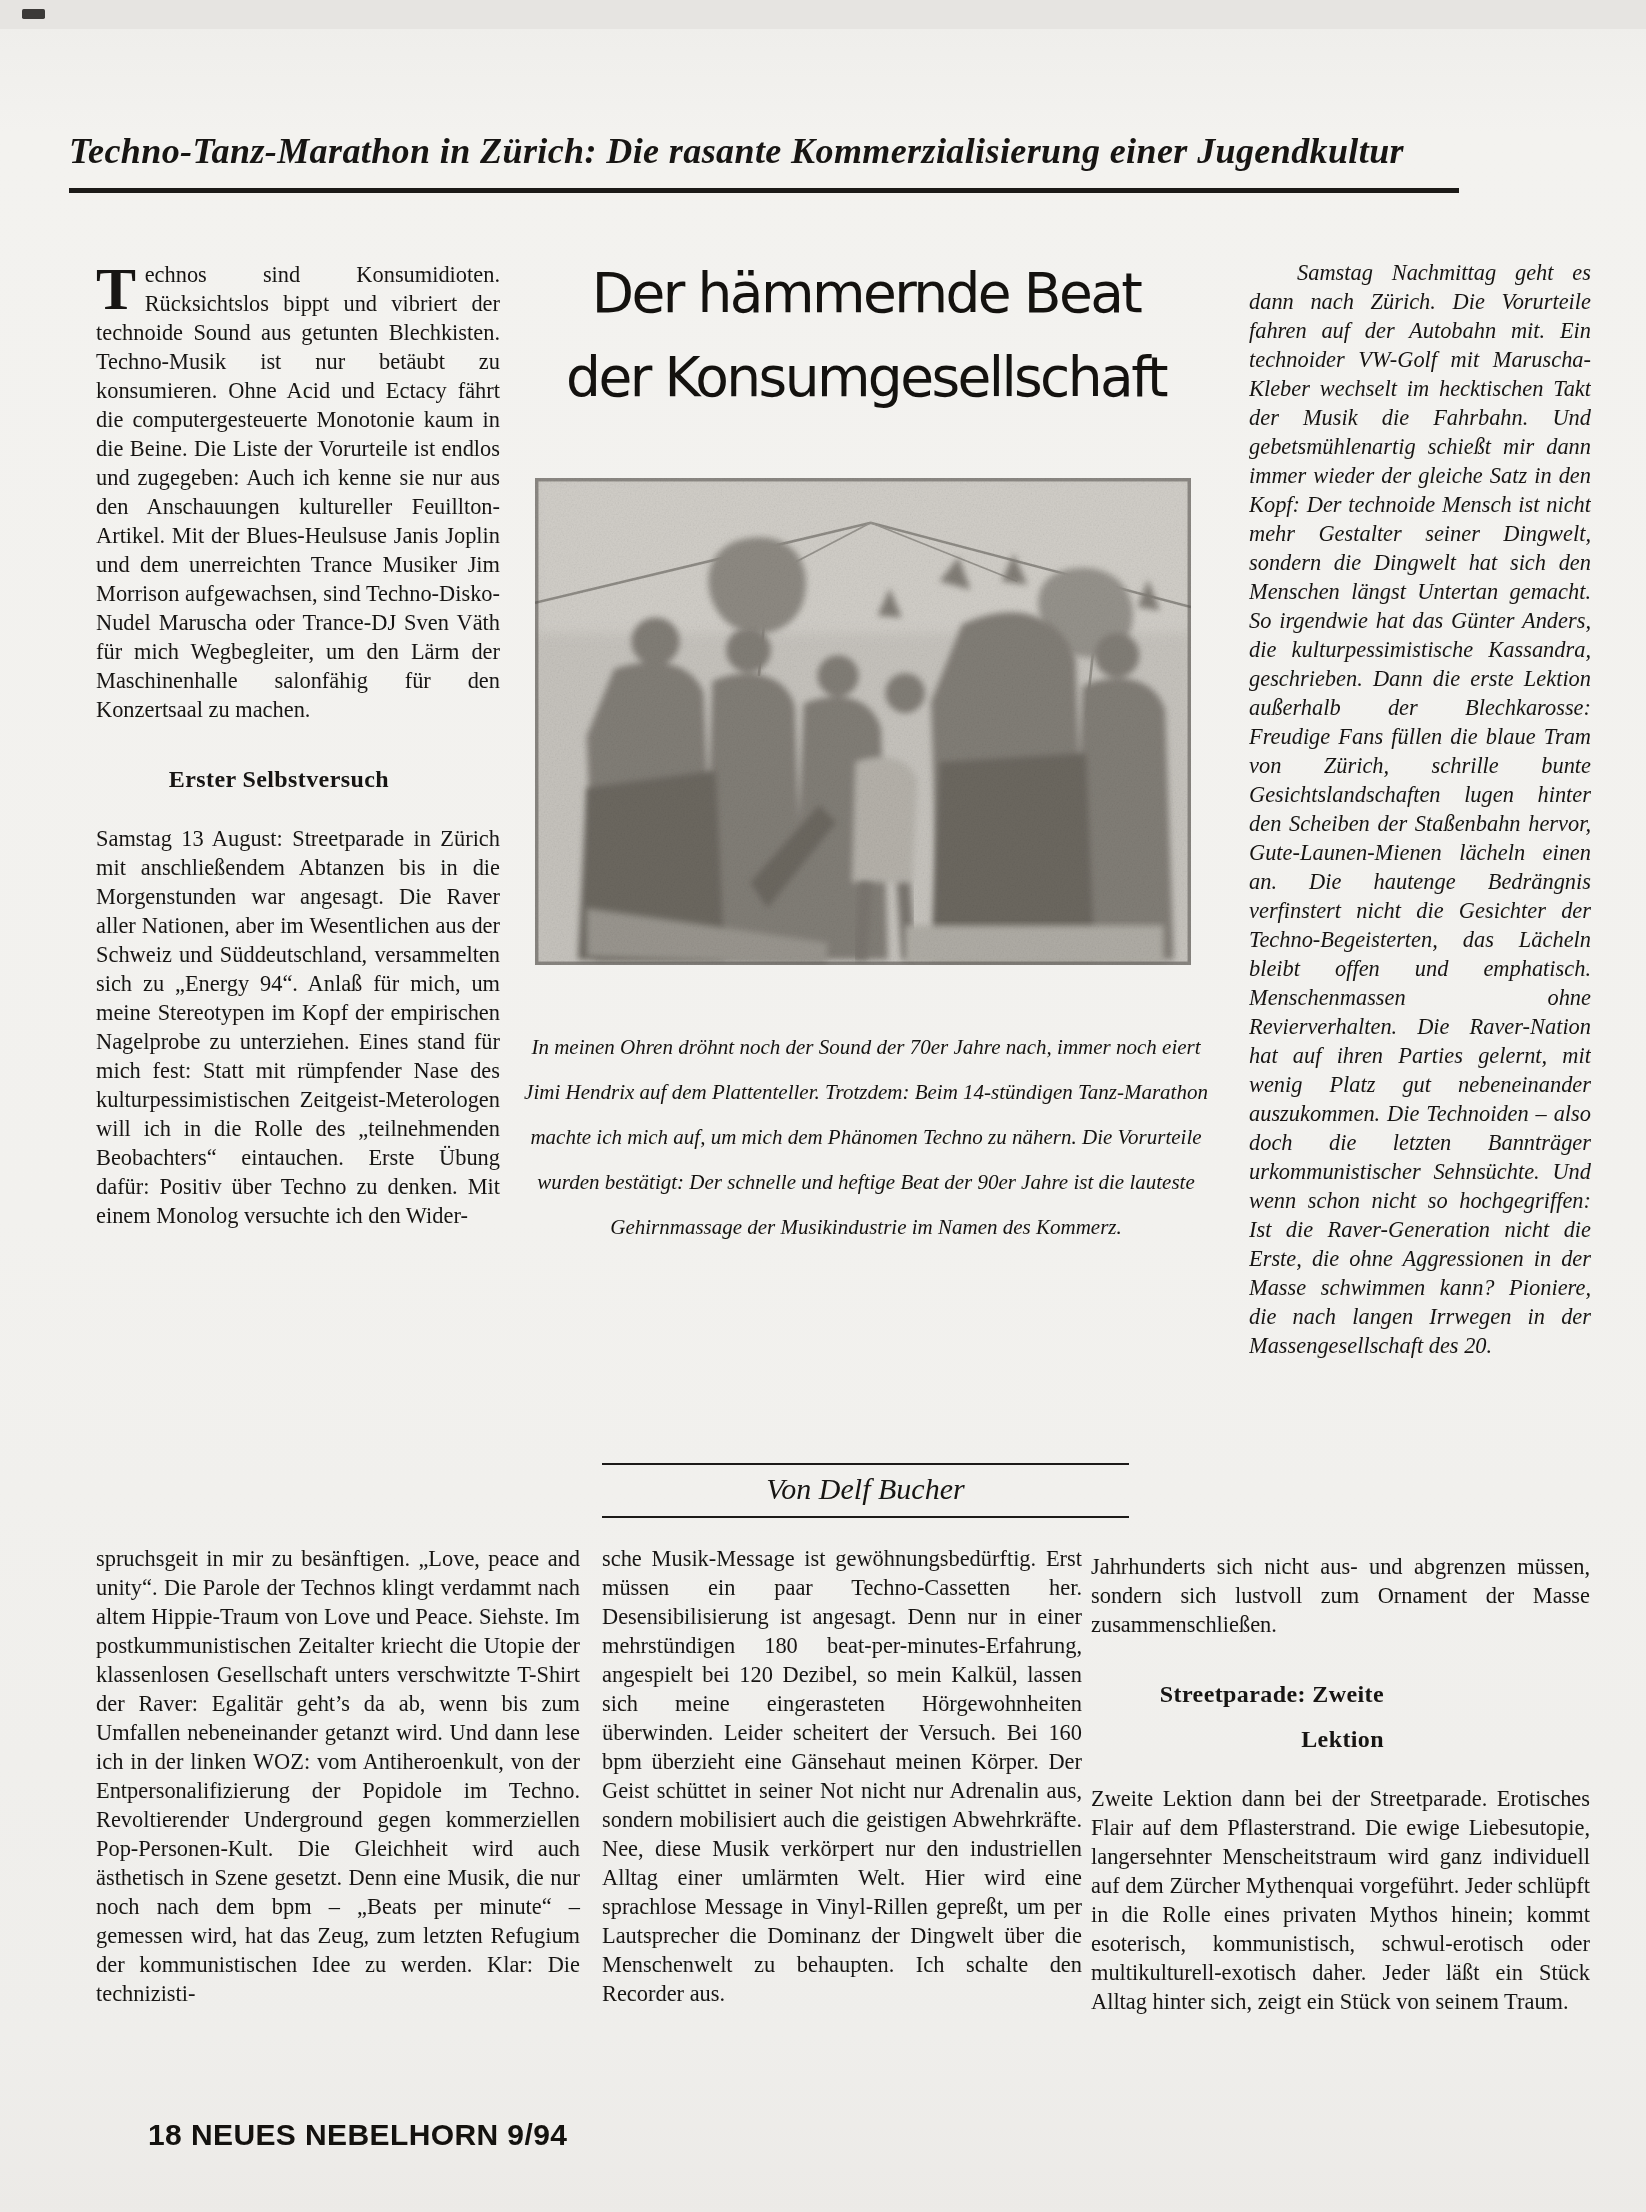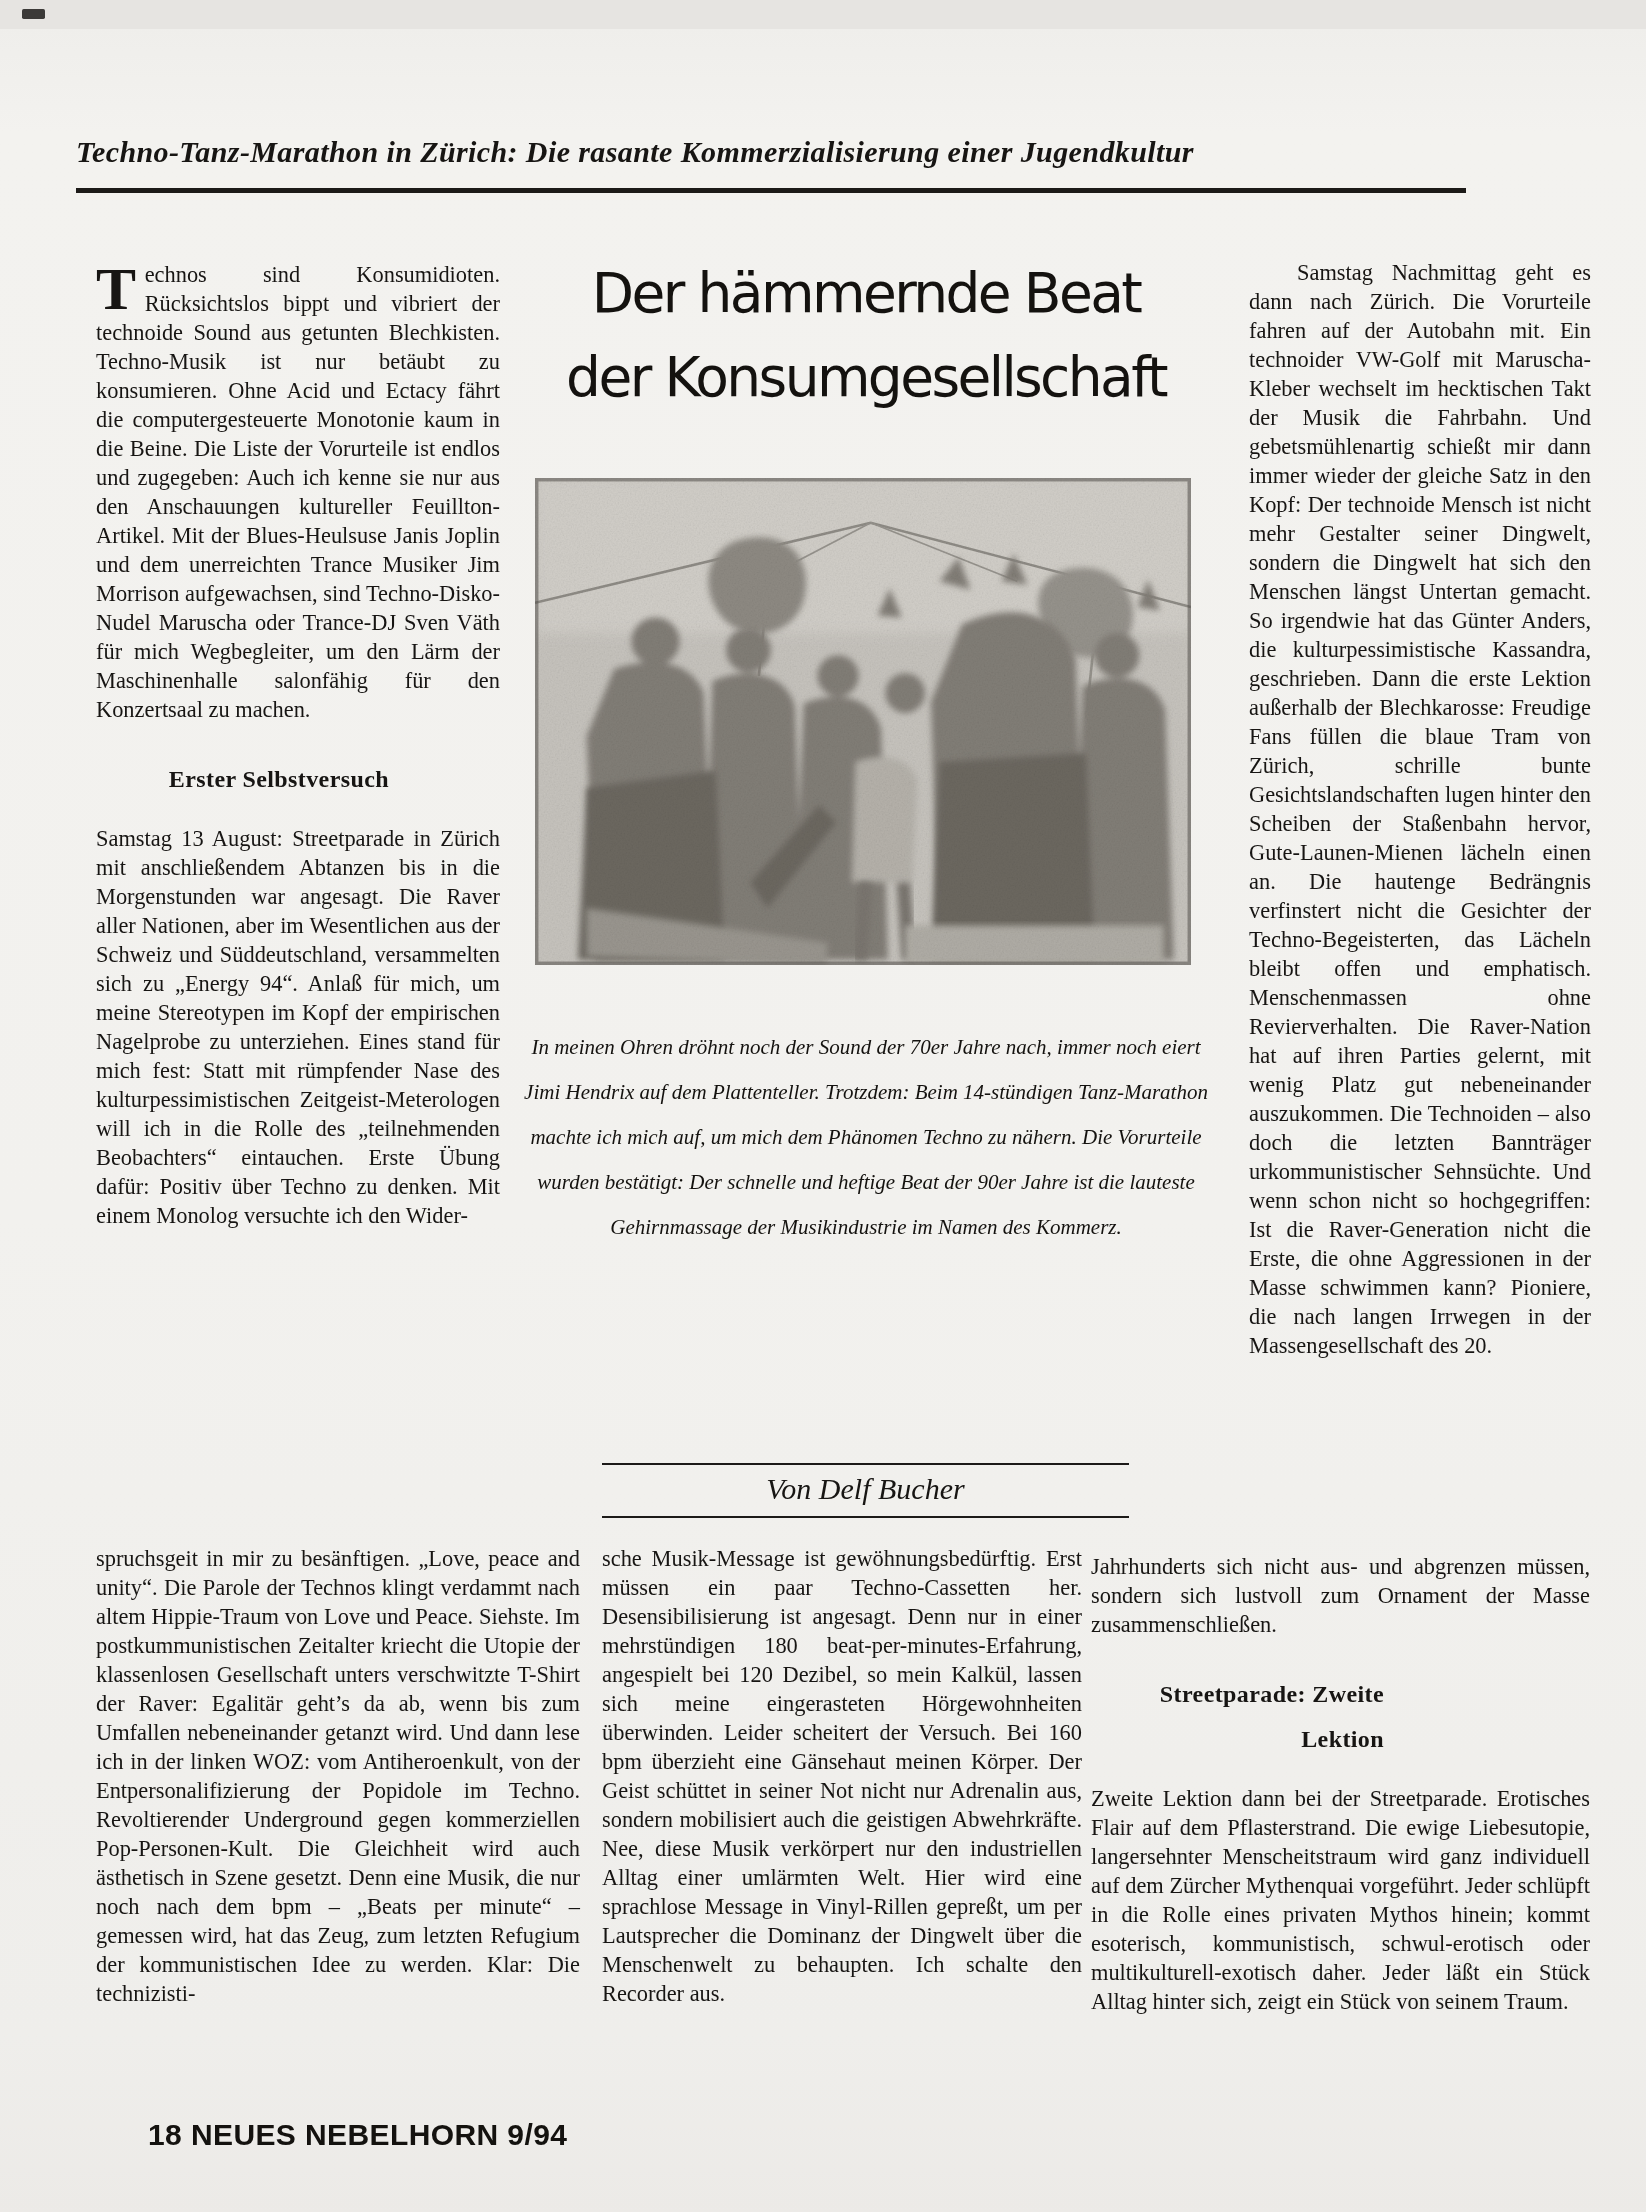--- a/index.html
+++ b/index.html
@@ -8,43 +8,43 @@
     width:1647px;height:2212px;
     background:linear-gradient(180deg,#eeedea 0%,#f3f2ef 6%,#f2f1ee 55%,#efeeeb 92%,#eceae7 100%);
     font-family:"Liberation Serif", serif;
     color:#171513;
     overflow:hidden;
   }
   .scan-strip{position:absolute;left:0;top:0;width:100%;height:29px;background:#e6e4e1;}
   .scan-mark{position:absolute;left:22.4px;top:8.6px;width:22.4px;height:10.3px;background:#3c3a38;border-radius:1.7px;}
 
   .kicker{
-    position:absolute;left:76px;top:129px;width:1390px;
-    font-style:italic;font-weight:bold;font-size:30px;line-height:45px;
+    position:absolute;left:69px;top:129px;width:1390px;
+    font-style:italic;font-weight:bold;font-size:36px;line-height:45px;
     letter-spacing:0.4px;
     border-bottom:5.2px solid #1c1a18;
     padding-bottom:13.8px;
     white-space:nowrap;
   }
 
   .headline{
     position:absolute;left:515px;top:251px;width:702px;
     font-family:"DejaVu Sans", sans-serif;
     font-weight:normal;font-size:55px;line-height:84px;
     letter-spacing:-2.6px;text-align:center;color:#14120f;
   }
 
   .bodycol{
     position:absolute;
     font-size:22.4px;line-height:29px;
     text-align:justify;
     text-justify:inter-word;
   }
   .col-left-top{left:96px;top:260px;width:404px;height:1280px;overflow:hidden;}
-  .col-right-top{left:1249px;top:258px;width:342px;height:1284px;overflow:hidden;}
+  .col-right-top{left:1249px;top:258px;width:342px;height:1284px;overflow:hidden;font-style:italic;}
   .col-bottom-left{left:96px;top:1544px;width:484px;}
   .col-bottom-middle{left:602px;top:1544px;width:480px;}
   .col-bottom-right{left:1091px;top:1544px;width:499px;margin-top:8px;}
 
   .dropcap{
     float:left;
     font-weight:bold;font-size:60px;line-height:50px;
     padding:4.3px 8.6px 0 0;
   }
   .indent-first{text-indent:48px;}

